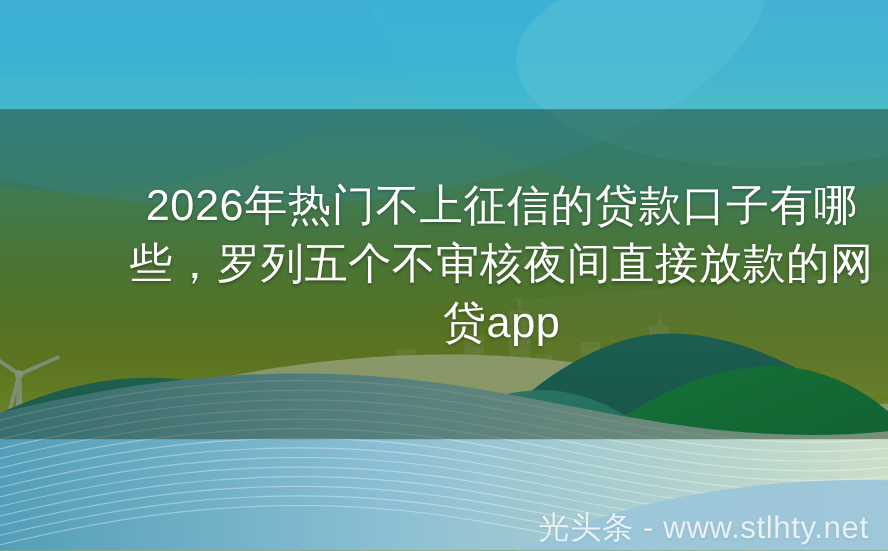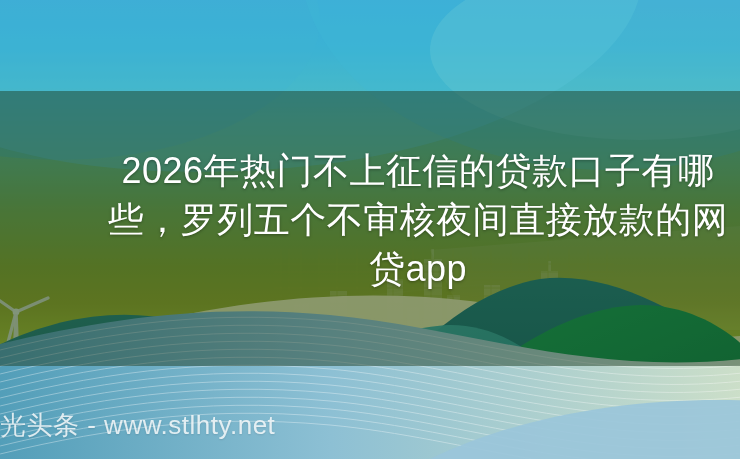--- a/index.html
+++ b/index.html
@@ -141,22 +141,23 @@
     text-shadow: 0 1px 3px rgba(0,0,0,0.35);
     font-weight: 400;
     white-space: pre-wrap;
     margin-left: 48px;
   }
 
   
   #watermark {
     position: absolute;
     left: 0;
-    bottom: 16px;
-    width: 740px;
+    bottom: 2px;
+    width: 740px;
+    text-align: right;
     padding-right: 16px;
     box-sizing: border-box;
     font-size: 26px;
     color: rgba(255,255,255,0.80);
     letter-spacing: 0.5px;
     font-weight: 400;
     text-shadow: 0 1px 2px rgba(0,0,0,0.10);
   }
 </style>
 </head>

